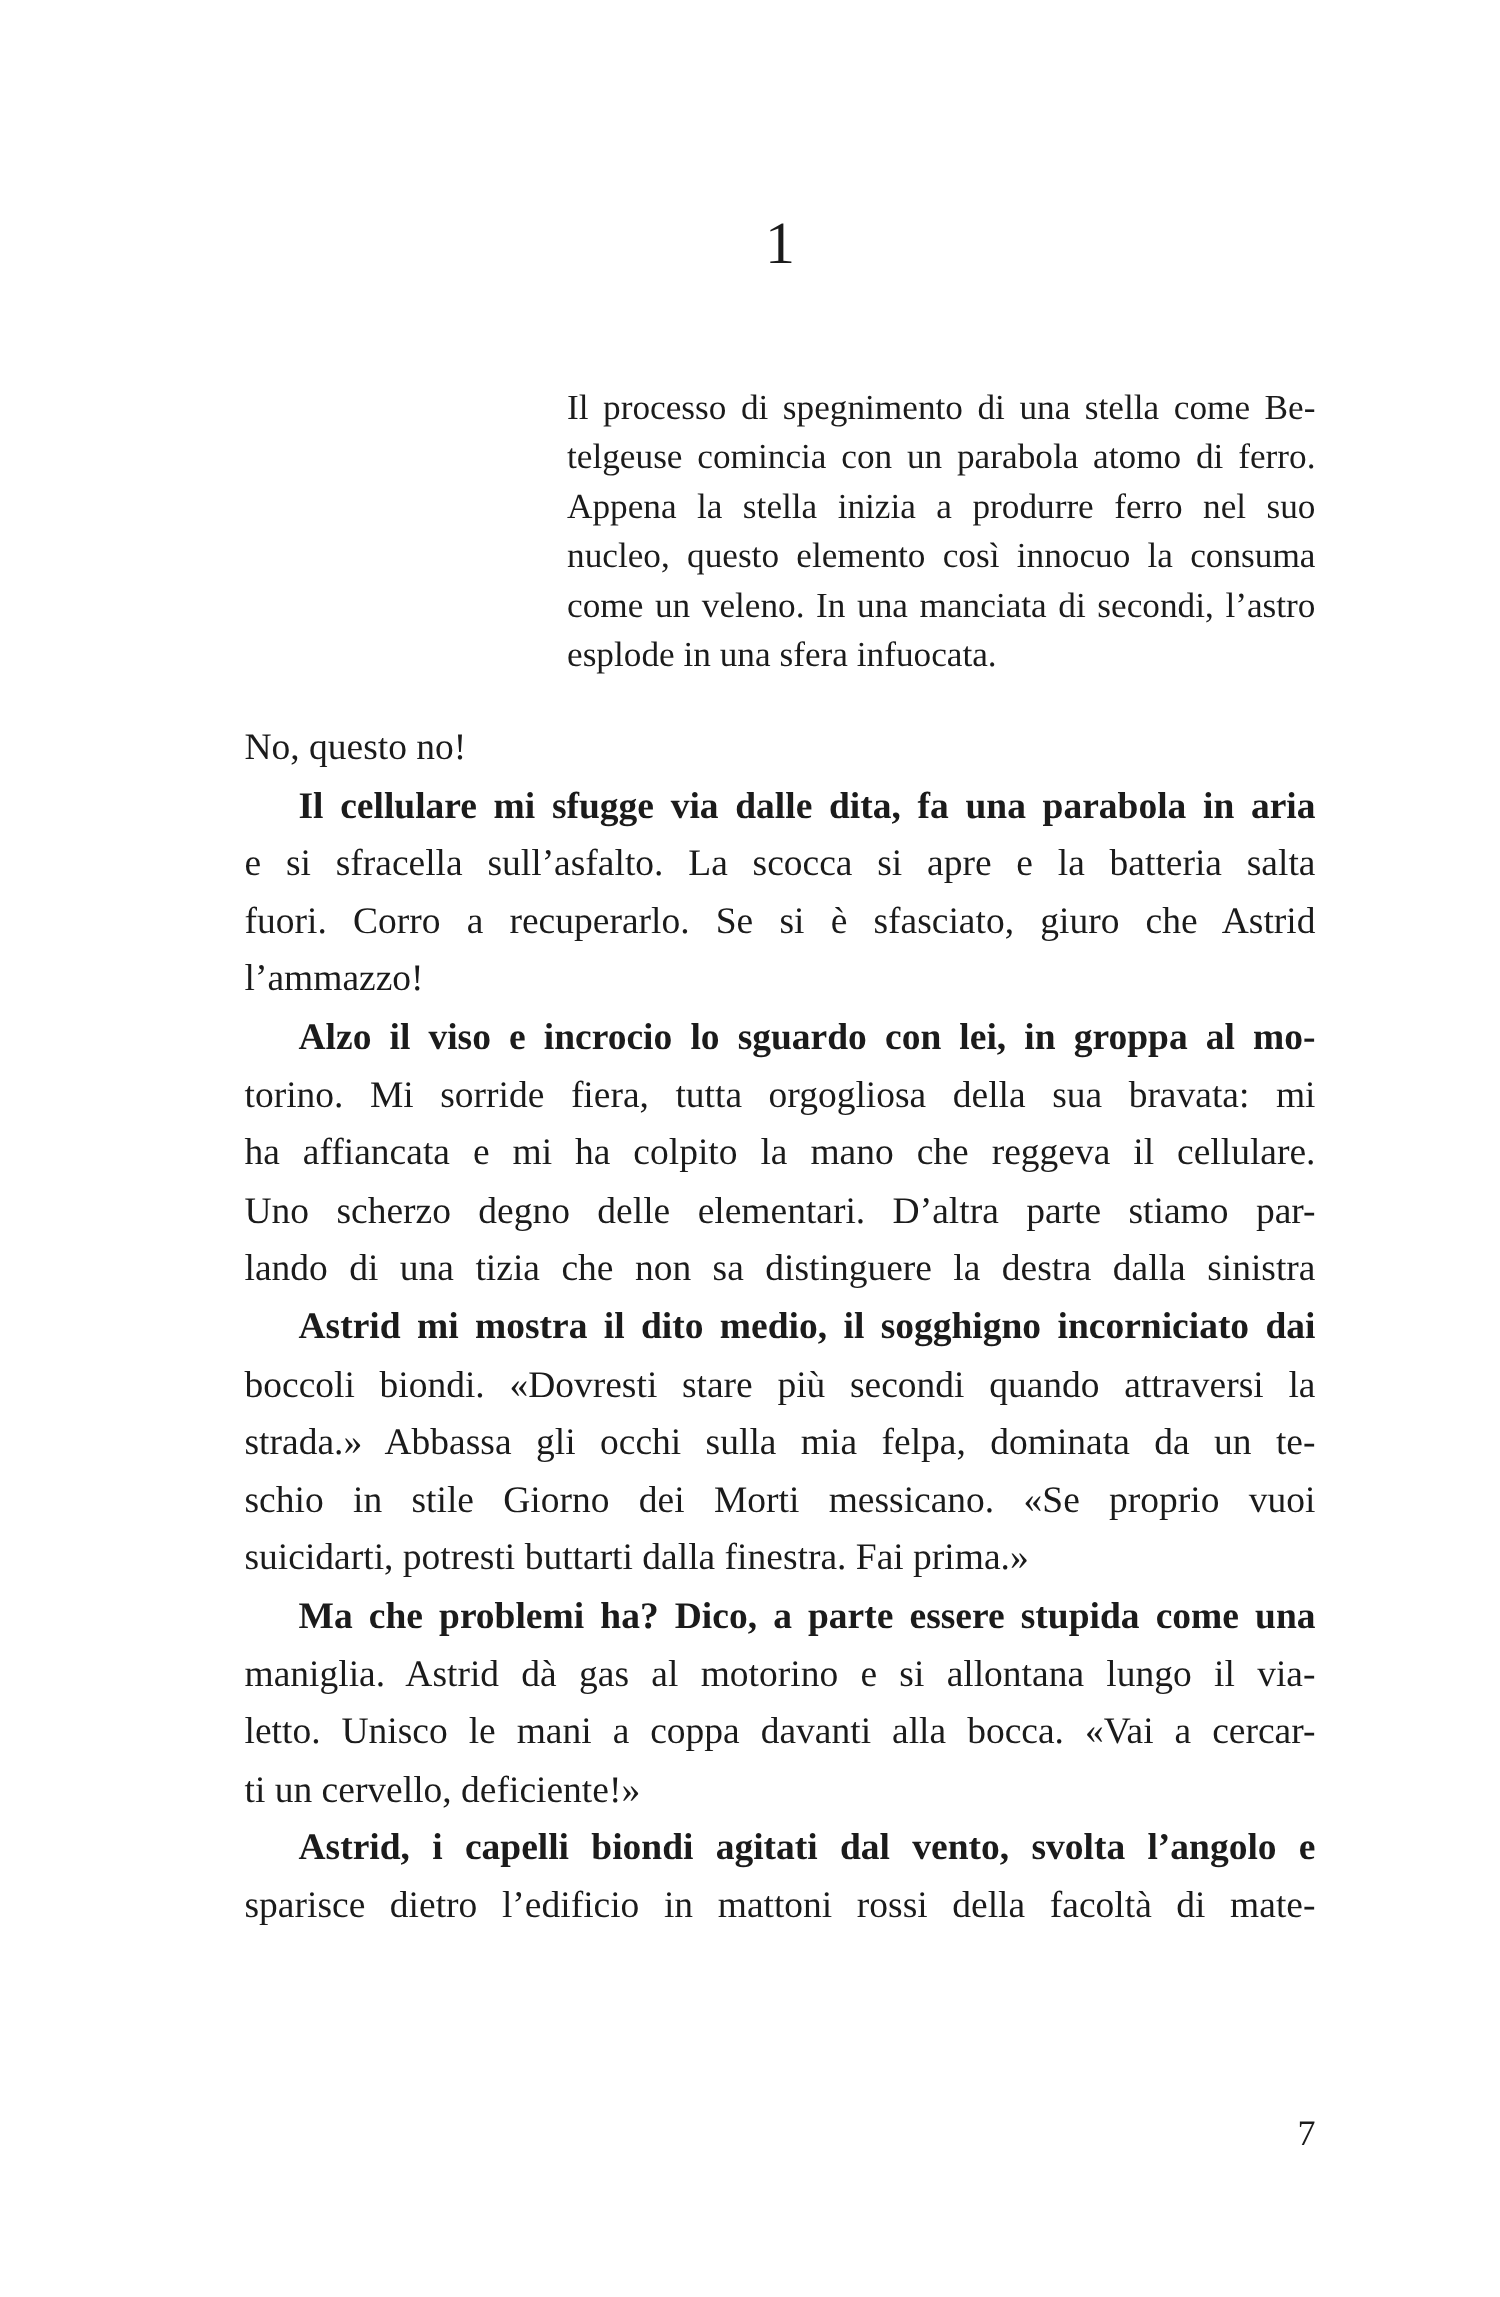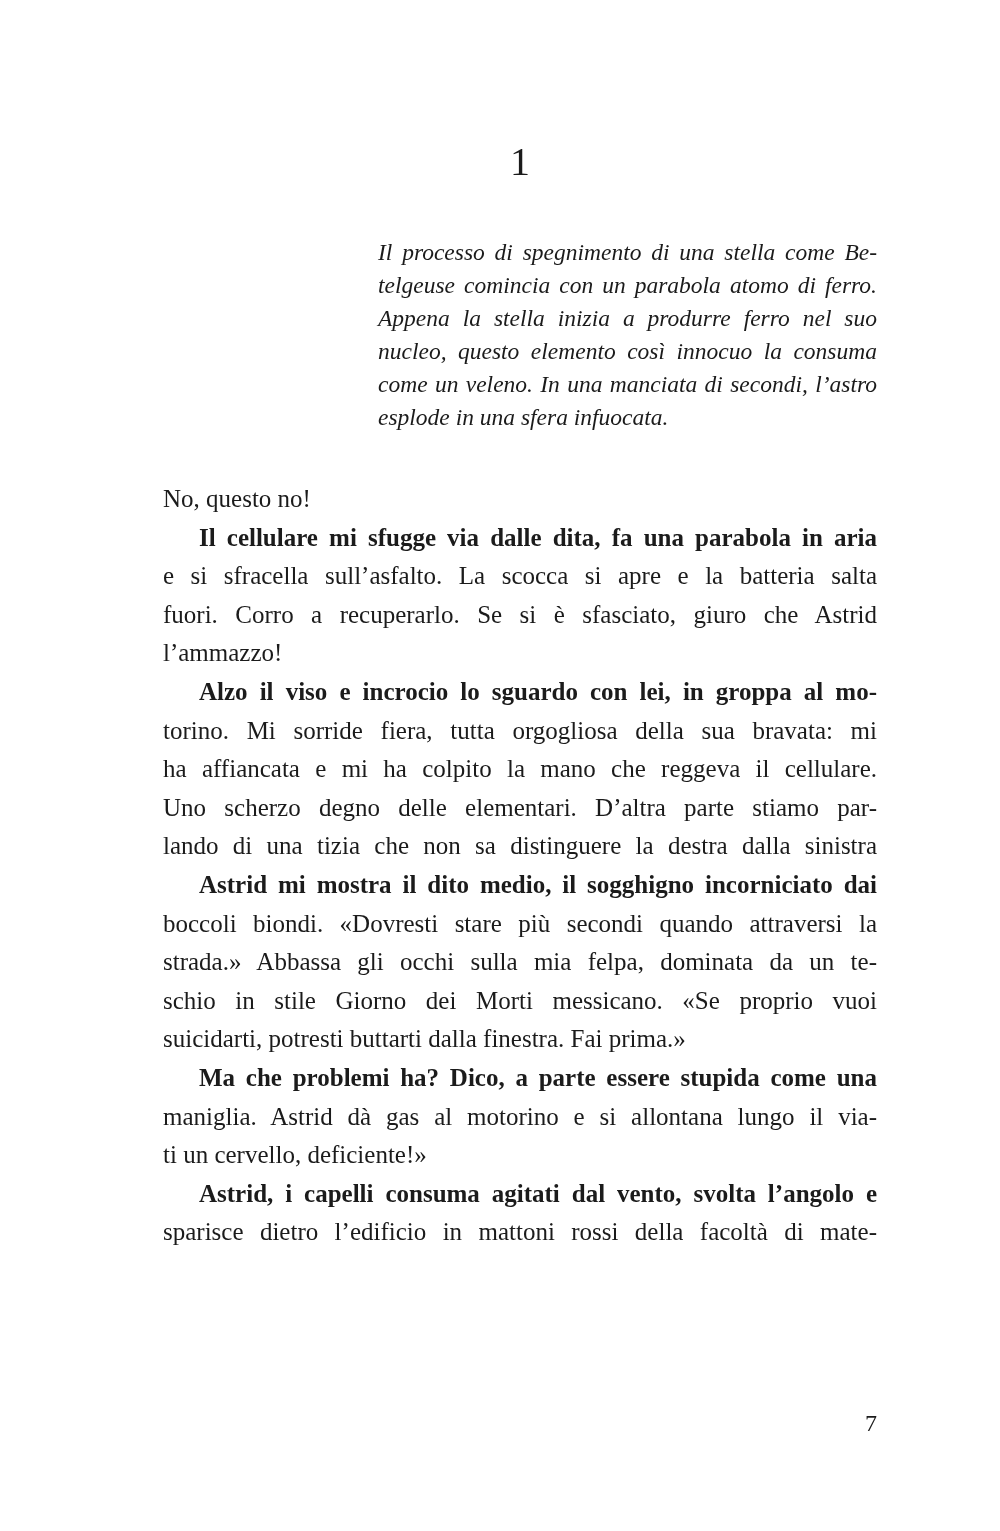--- a/index.html
+++ b/index.html
@@ -23,24 +23,23 @@
     top: 140px;
     left: 163px;
     width: 714px;
     text-align: center;
     font-size: 40px;
     line-height: 44px;
     font-weight: 400;
   }
   .epigraph {
     position: absolute;
-    top: 236px;
+    top: 256px;
     left: 378px;
     width: 499px;
-    font-style: italic;
     font-size: 23.5px;
     line-height: 33px;
   }
   .body-text {
     position: absolute;
     top: 480px;
     left: 163px;
     width: 714px;
     font-size: 25px;
     line-height: 38.6px;
@@ -102,22 +101,23 @@
       <div class="paragraph">
         <div class="jline indent">Astrid mi mostra il dito medio, il sogghigno incorniciato dai</div>
         <div class="jline">boccoli biondi. «Dovresti stare più secondi quando attraversi la</div>
         <div class="jline">strada.» Abbassa gli occhi sulla mia felpa, dominata da un te-</div>
         <div class="jline">schio in stile Giorno dei Morti messicano. «Se proprio vuoi</div>
         <div class="jline endline">suicidarti, potresti buttarti dalla finestra. Fai prima.»</div>
       </div>
       <div class="paragraph">
         <div class="jline indent">Ma che problemi ha? Dico, a parte essere stupida come una</div>
         <div class="jline">maniglia. Astrid dà gas al motorino e si allontana lungo il via-</div>
+        <div class="jline">letto. Unisco le mani a coppa davanti alla bocca. «Vai a cercar-</div>
         <div class="jline endline">ti un cervello, deficiente!»</div>
       </div>
       <div class="paragraph">
-        <div class="jline indent">Astrid, i capelli consuma agitati dal vento, svolta l’angolo e</div>
+        <div class="jline indent">Astrid, i capelli biondi agitati dal vento, svolta l’angolo e</div>
         <div class="jline">sparisce dietro l’edificio in mattoni rossi della facoltà di mate-</div>
       </div>
     </div>
 
   <div class="folio">7</div>
 </div>
 
 </body></html>

